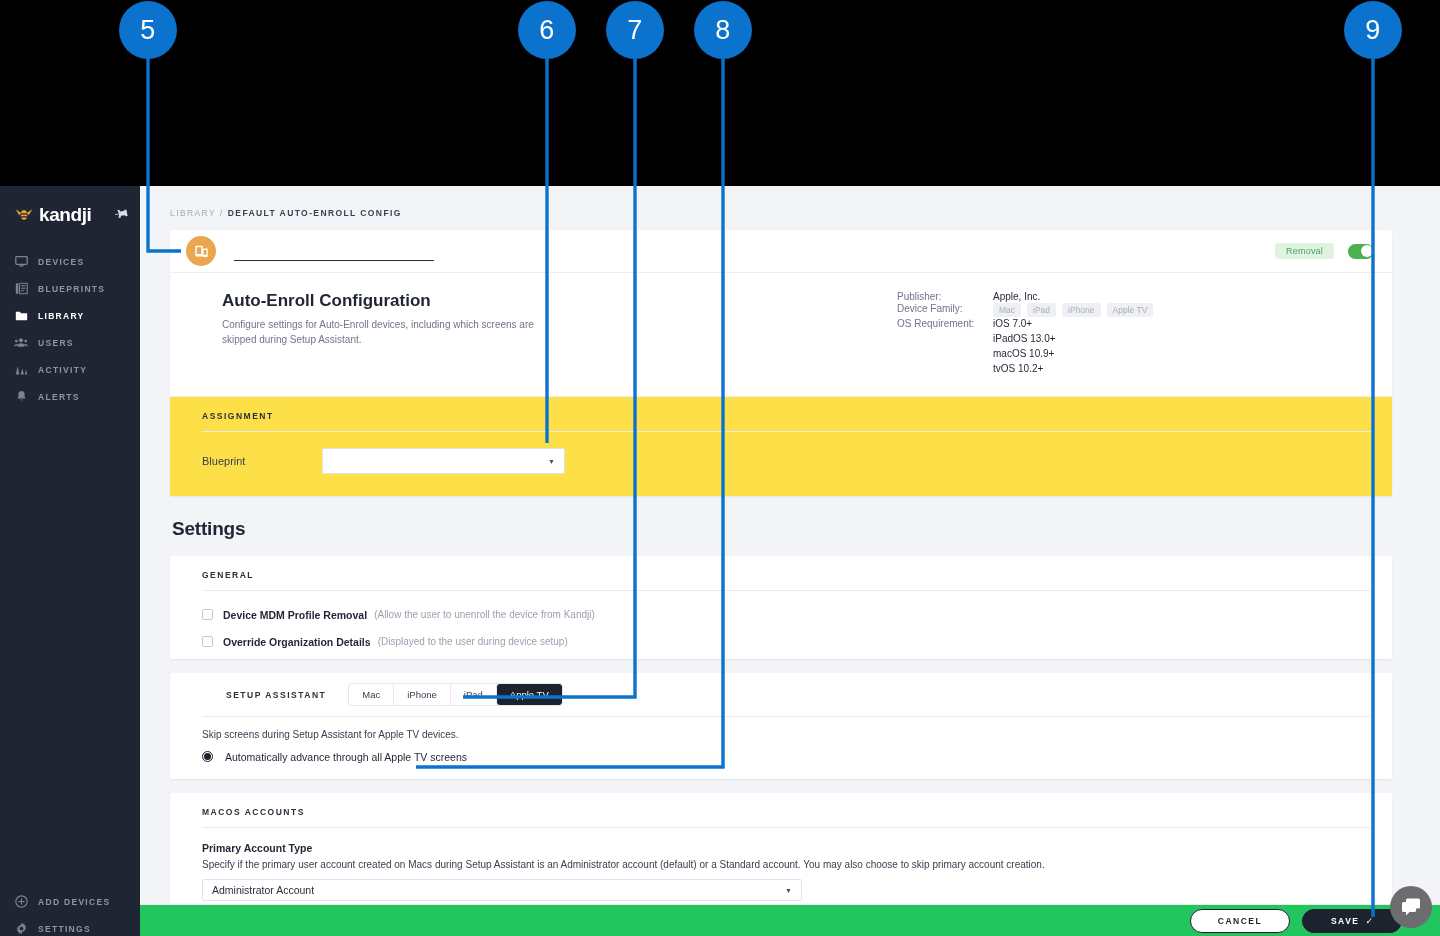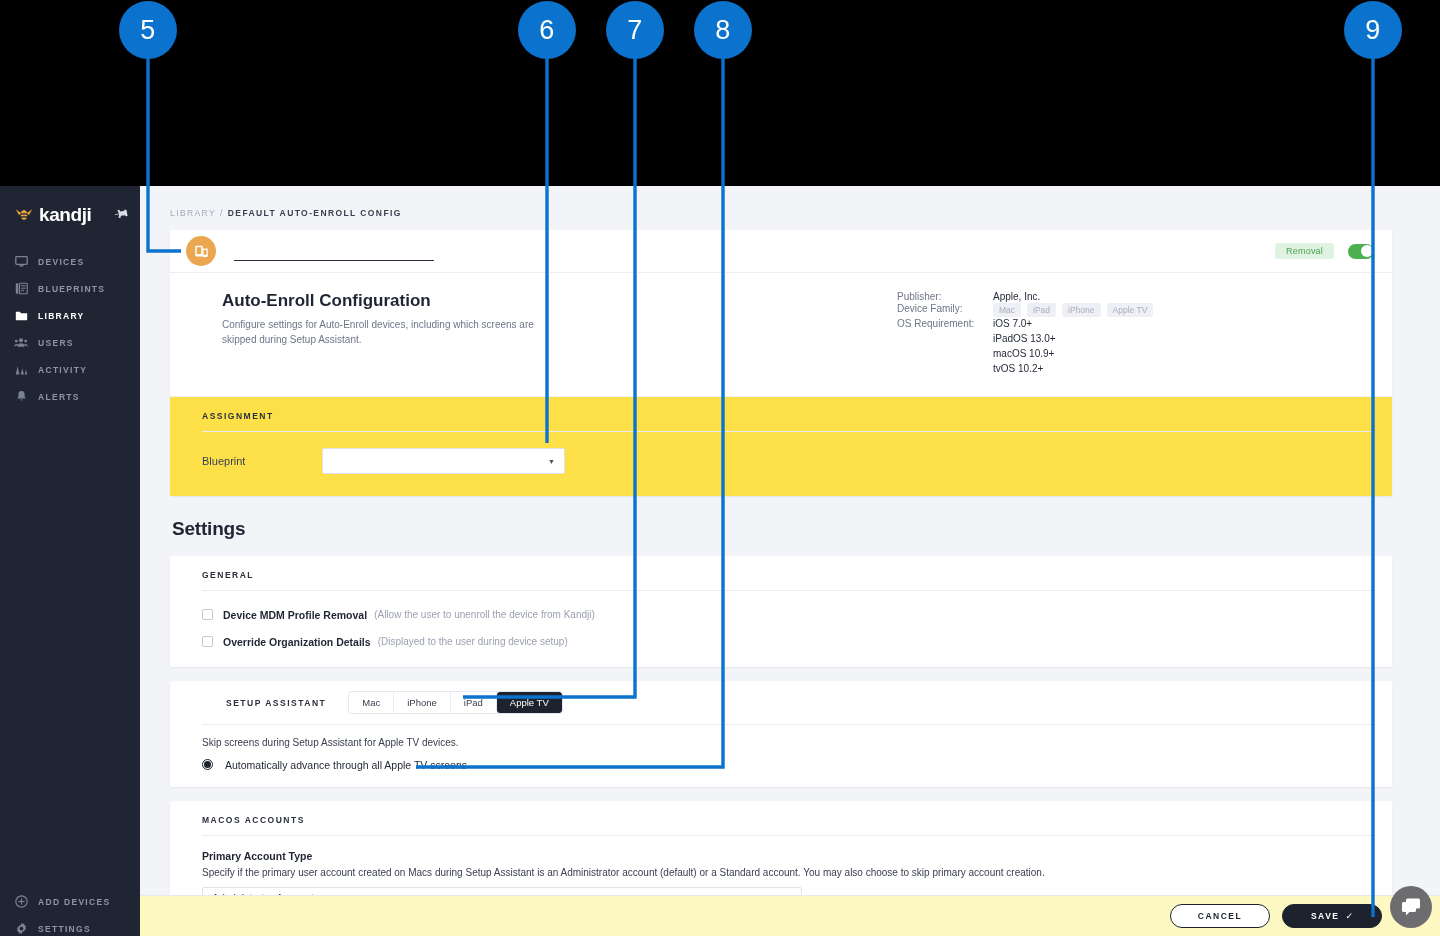--- a/index.html
+++ b/index.html
@@ -169,24 +169,24 @@
   .acct-desc { font-size: 10px; color: #3a4050; padding: 0 40px 9px 32px; }
   .acct-select {
     margin-left: 32px; width: 600px; height: 22px; background: #fff;
     border: 1px solid #dfe2e9; border-radius: 2px; display: flex; align-items: center;
     padding: 0 9px; font-size: 10.5px; color: #2a2f3c; cursor: pointer;
   }
   .acct-select .caret { margin-left: auto; font-size: 7px; color: #4a5060; }
 
   
   #actionbar {
-    position: absolute; left: 140px; bottom: 0; width: 1300px; height: 41px;
-    background: #fef9c3; border-top: 1px solid #e7e9ef;
+    position: absolute; left: 140px; bottom: 0; width: 1300px; height: 32px;
+    background: #22c55e; border-top: 1px solid #e7e9ef;
     display: flex; align-items: center; justify-content: flex-end;
-    padding-right: 58px; gap: 12px; z-index: 40;
+    padding-right: 38px; gap: 12px; z-index: 40;
   }
   .btn-cancel {
     font-family: "Liberation Sans", sans-serif;
     background: #ffffff; border: 1.5px solid #1c222e; color: #1c222e;
     border-radius: 13px; height: 24px; width: 100px;
     font-size: 8.5px; font-weight: 700; letter-spacing: 1.5px; cursor: pointer;
   }
   .btn-save {
     font-family: "Liberation Sans", sans-serif;
     background: #1c222e; border: 1.5px solid #1c222e; color: #ffffff;
@@ -399,21 +399,21 @@
           <div class="select-box">
             <span></span>
             <span class="caret">▼</span>
           </div>
         </div>
       </div>
     </div>
 
     <div class="settings-h">Settings</div>
 
-    <div class="card" style="padding-bottom:12px;">
+    <div class="card" style="padding-bottom:4px;">
       <div class="sec-title">GENERAL</div>
       <div class="sec-hr"></div>
       <div style="height:10px"></div>
       <div class="chk-row">
         <span class="chk"></span>
         <span class="chk-label">Device MDM Profile Removal</span>
         <span class="chk-hint">(Allow the user to unenroll the device from Kandji)</span>
       </div>
       <div class="chk-row">
         <span class="chk"></span>

